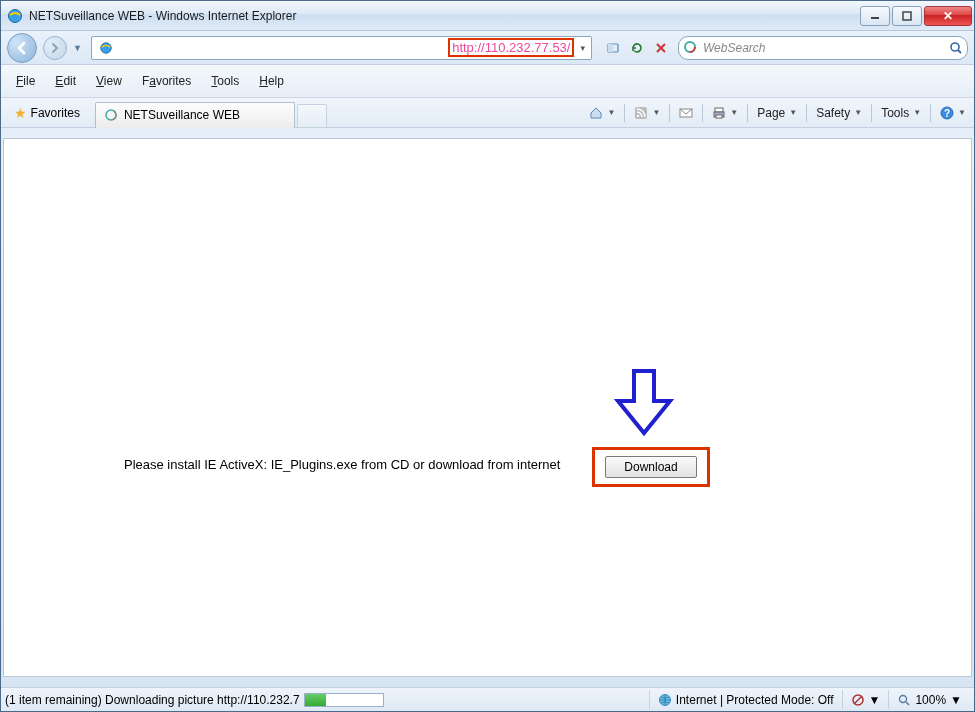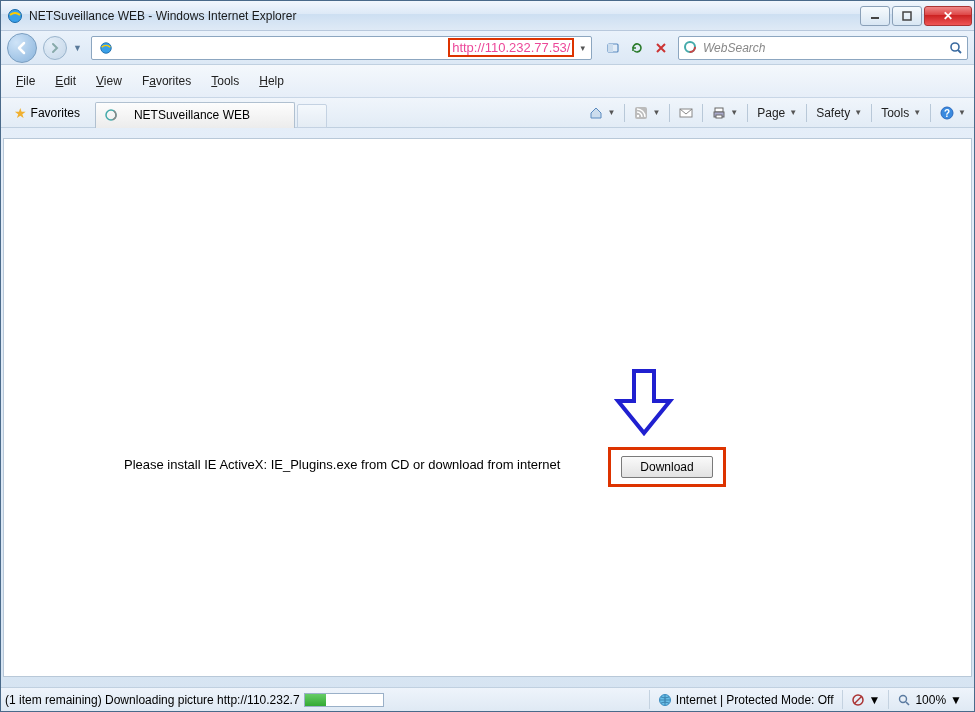--- a/index.html
+++ b/index.html
@@ -70,21 +70,21 @@
     flex:1;height:24px;background:#fff;border:1px solid #8ca6c0;border-radius:2px;
     display:flex;align-items:center;padding:0 2px;
   }
   .addr-icon{width:16px;height:16px;margin:0 4px;display:flex;align-items:center;justify-content:center;}
   .addr-text { flex:1; font-size:13px; color:#ec4899; padding:0 2px;text-align:right;}
   .addr-text .hl { background:transparent; border:2px solid #d30; padding:0 2px; }
   .addr-dd { color:#555;font-size:9px;padding:0 4px; }
   .addr-btns { display:flex;gap:2px;margin-left:4px;}
   .tb-btn { width:22px;height:22px;border:1px solid transparent;border-radius:2px;display:flex;align-items:center;justify-content:center;font-size:13px;}
   .search-wrap{
-    width:290px;height:24px;background:#fff;border:1px solid #8ca6c0;border-radius:2px;
+    width:290px;height:24px;background:#fff;border:1px solid #8ca6c0;border-radius:10px;
     display:flex;align-items:center;padding:0 4px;
   }
   .search-wrap .sicon{width:16px;height:16px;margin-right:4px;}
   .search-wrap .stext{flex:1;color:#888;font-style:italic;font-size:12px;}
   .search-wrap .sglass{color:#3a6aa0;font-size:13px;}
   
   .menubar {
     height:22px;background:linear-gradient(to bottom,#f4f8fc,#e6eef8);
     display:flex;align-items:center;padding:16px 6px;gap:2px;
     border-bottom:1px solid #c8d6e6;
@@ -102,41 +102,41 @@
   
   .cmdbar {
     height:30px;background:linear-gradient(to bottom,#f0f5fb,#e2ecf6);
     display:flex;align-items:center;padding:0 4px;border-bottom:1px solid #c0d0e0;
   }
   .fav-btn{display:flex;align-items:center;gap:4px;padding:2px 8px;border:1px solid transparent;border-radius:2px;}
   .fav-btn .star{color:#f0b030;font-size:14px;}
   .tab {
     height:26px;min-width:200px;background:linear-gradient(to bottom,#fdfdfd,#ececec);
     border:1px solid #b0c0d0;border-bottom:none;border-radius:2px 2px 0 0;
-    display:flex;align-items:center;padding:0 8px;gap:16px;margin-left:6px;margin-top:4px;
+    display:flex;align-items:center;padding:0 8px;gap:6px;margin-left:6px;margin-top:4px;
   }
   .newtab{width:30px;height:24px;border:1px solid #c4d2e2;border-radius:2px 2px 0 0;margin-left:2px;margin-top:6px;background:linear-gradient(to bottom,#f4f8fc,#e4ecf4);}
   .cmdbar .spacer{flex:1;}
   .cmd-items{display:flex;align-items:center;gap:2px;}
   .cmd-itm{display:flex;align-items:center;gap:2px;padding:2px 4px;font-size:12px;color:#222;}
   .cmd-itm .dd{font-size:8px;color:#555;margin-left:2px;}
   .sep{width:1px;height:18px;background:#b8c8d8;margin:0 3px;}
   
   .content {
     flex:1;background:#fff;border:1px solid #b8c8d8;margin:10px 2px;
     position:relative;overflow:hidden;
   }
   .arrow {
     position:absolute;left:610px;top:228px;width:60px;height:70px;
   }
   .msg {
     position:absolute;left:120px;top:318px;font-size:13px;color:#000;
   }
   .dlbtn-wrap{
-    position:absolute;left:604px;top:308px;
+    position:absolute;left:588px;top:308px;
     border:3px solid #d30;padding:6px 10px;
   }
   .dlbtn{
     width:92px;height:22px;
     background:linear-gradient(to bottom,#fafafa,#e2e2e2);
     border:1px solid #7a7a7a;border-radius:2px;font-size:12px;
     display:flex;align-items:center;justify-content:center;
   }
   
   .statusbar{

